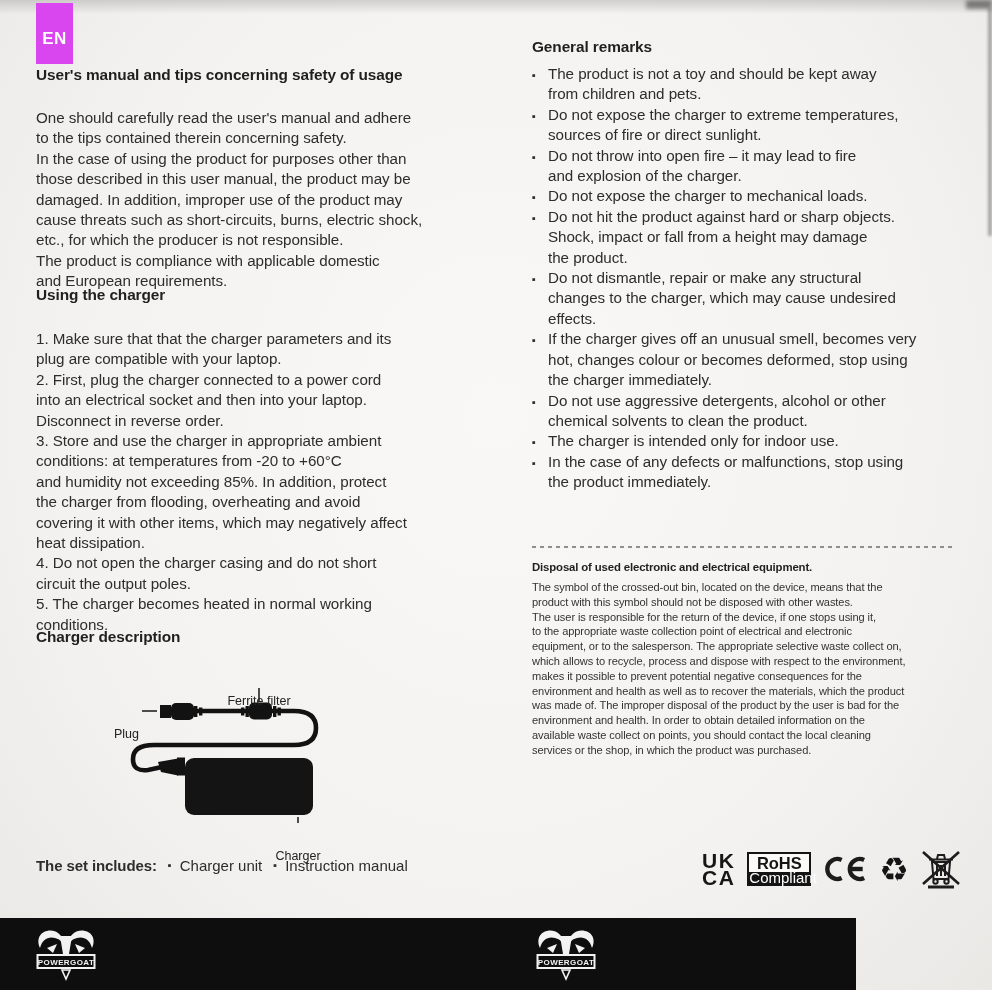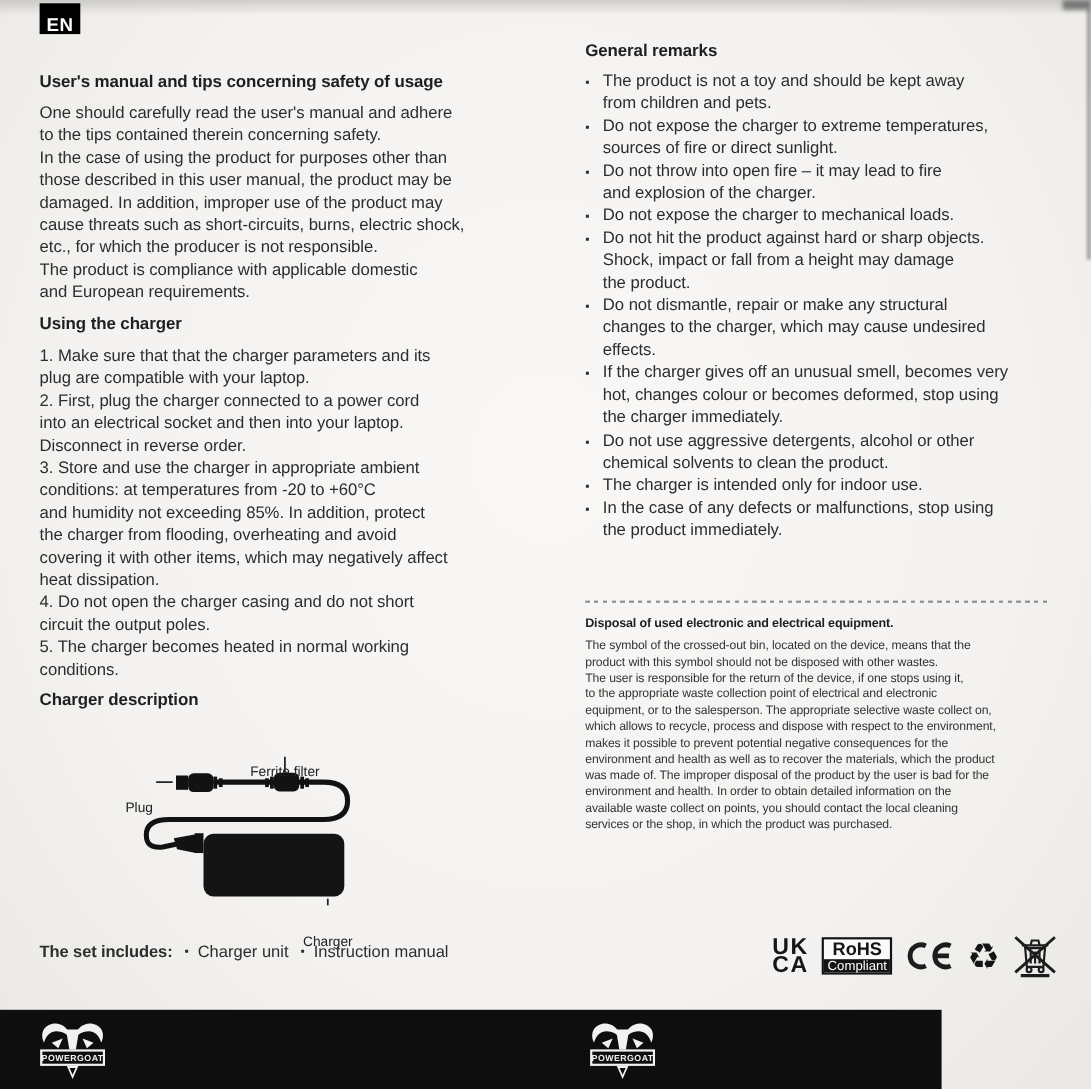--- a/index.html
+++ b/index.html
@@ -7,26 +7,26 @@
     position:relative; width:992px; height:990px; overflow:hidden;
     font-family:"Liberation Sans", sans-serif; color:#2d2d2d;
     background: radial-gradient(ellipse at 50% 42%, #f9f8f6 0%, #f3f2f0 62%, #eae8e5 100%);
   }
   .abs { position:absolute; }
   .scan-top { top:0; left:0; right:0; height:14px;
     background:linear-gradient(180deg, rgba(150,148,145,.38), rgba(150,148,145,0)); }
   .smudge-tr { top:0; right:0; width:26px; height:9px; background:#3c3c3c; opacity:.6; filter:blur(2px); }
   .smudge-right { top:8px; right:0; width:4px; height:228px; background:#4a4a4a; opacity:.45; filter:blur(1.5px); }
 
-  .en-badge { left:36px; top:3px; width:37px; height:28px; background:#000000; color:#fff;
+  .en-badge { left:36px; top:3px; width:37px; height:61px; background:#d946ef; color:#fff;
     font-weight:bold; font-size:17px; display:flex; align-items:center; justify-content:center;
     padding-top:11px; box-sizing:border-box; letter-spacing:.5px; }
 
   .h { font-weight:bold; font-size:15.4px; color:#1f1f1f; letter-spacing:-.1px; }
-  .body-text { font-size:15.2px; line-height:20.4px; white-space:pre-line; letter-spacing:-.05px; }
+  .body-text { font-size:15.2px; line-height:20.4px; white-space:pre-line; letter-spacing:-.05px;margin-top:15px; }
 
   #left-title   { left:36px; top:66px;  width:460px; }
   #left-intro   { left:36px; top:93px;  width:464px; }
   #using-title  { left:36px; top:286px; }
   #using-steps  { left:36px; top:314px; width:464px; }
   #desc-title   { left:36px; top:628px; }
   #diagram      { left:36px; top:664px; width:454px; height:186px; }
   .dlabel { position:absolute; font-size:12.5px; color:#222;margin-top:24px; }
   #set-includes { left:36px; top:857px; font-size:15px; }
   #set-includes b { letter-spacing:-.1px; }
@@ -41,21 +41,21 @@
   #dashed-divider { left:532px; top:546px; width:420px; height:2px;
     background:repeating-linear-gradient(90deg,#8e8e8e 0 4px, transparent 4px 8px); }
   #disposal-title { left:532px; top:561px; font-size:11.4px; font-weight:bold; color:#1f1f1f; letter-spacing:-.15px; }
   #disposal-body  { left:532px; top:580px; width:424px; font-size:11.1px; line-height:14.8px;
     white-space:pre-line; letter-spacing:-.1px; color:#333; }
 
   #marks-row { left:702px; top:848px; height:42px; display:flex; align-items:center; gap:12px; }
   .ukca { font-weight:bold; font-size:21px; line-height:17.5px; letter-spacing:1.5px; color:#161616; }
   .rohs { border:2.5px solid #141414; width:60px; text-align:center; background:#fbfaf8; }
   .rohs-top { font-weight:bold; font-size:16.5px; line-height:18px; color:#141414; }
-  .rohs-sub { background:#141414; color:#fff; font-size:12px; line-height:12px; }
+  .rohs-sub { background:#141414; color:#fff; font-size:15px; line-height:12px; }
   .recycle-glyph { font-size:33px; color:#141414; line-height:1; }
 
   #footer { left:0; top:918px; width:856px; height:72px; background:#0e0e0e; }
   .goat { position:absolute; top:7px; width:60px; height:58px; }
   .goat-1 { left:36px; } .goat-2 { left:536px; }
   svg text { font-family:"Liberation Sans", sans-serif; }
 </style>
 </head>
 <body>
 

